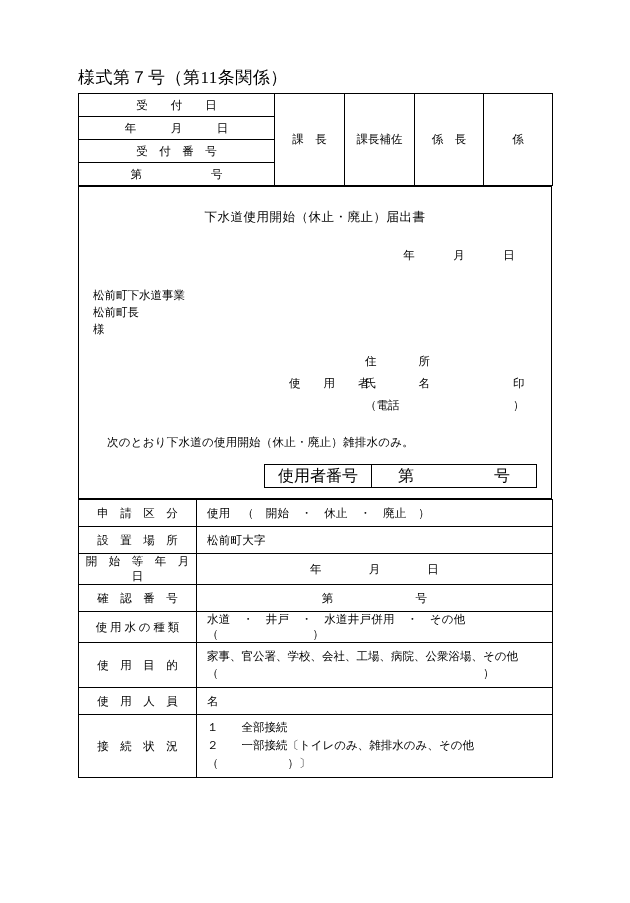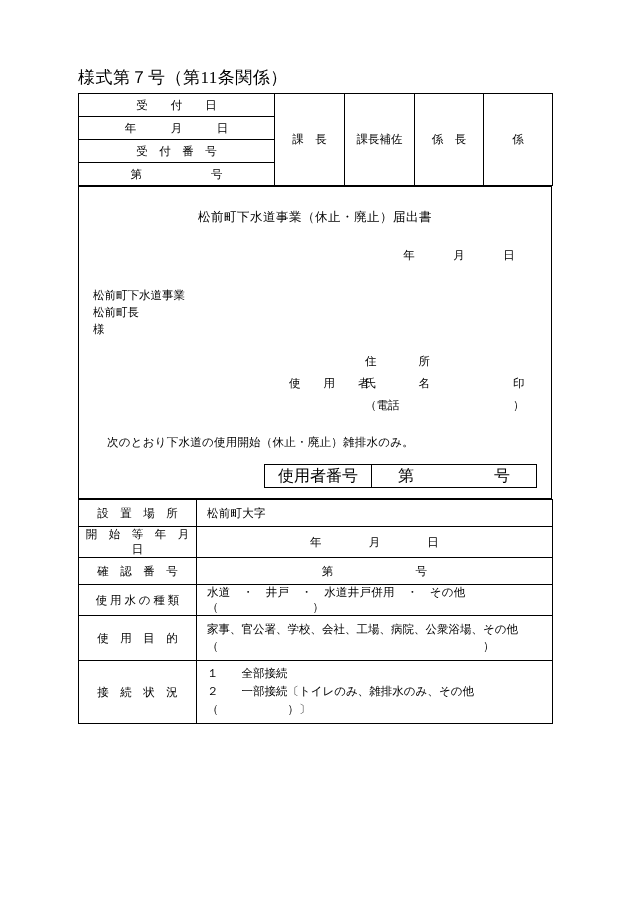--- a/index.html
+++ b/index.html
@@ -197,21 +197,21 @@
           <td class="hdrcell h22">第　　　　　　号</td>
         </tr>
       </tbody>
     </table>
 
     <table class="grid">
       <tbody>
         <tr>
           <td class="bodycell">
 
-            <div class="title">松前町下水道事業（休止・廃止）届出書</div>
+            <div class="title">下水道使用開始（休止・廃止）届出書</div>
 
             <div class="datum">
               <span>年</span>
               <span class="gap-md"></span>
               <span>月</span>
               <span class="gap-md"></span>
               <span>日</span>
             </div>
 
             <div class="addressee">
@@ -253,20 +253,24 @@
       </tbody>
     </table>
 
     <table class="grid">
       <colgroup>
         <col style="width:118px">
         <col style="width:356px">
       </colgroup>
       <tbody>
         <tr>
+          <td class="label h26">申　請　区　分</td>
+          <td class="val h26">使用　（　開始　・　休止　・　廃止　）</td>
+        </tr>
+        <tr>
           <td class="label h26">設　置　場　所</td>
           <td class="val h26">松前町大字</td>
         </tr>
         <tr>
           <td class="label h26">開　始　等　年　月　日</td>
           <td class="val-c h26">年　　　　月　　　　日</td>
         </tr>
         <tr>
           <td class="label h26">確　認　番　号</td>
           <td class="val-c h26">第　　　　　　　号</td>
@@ -276,20 +280,24 @@
           <td class="val h26">水道　・　井戸　・　水道井戸併用　・　その他（　　　　　　　　）</td>
         </tr>
         <tr>
           <td class="label h36">使　用　目　的</td>
           <td class="val2 h36">
             <div>家事、官公署、学校、会社、工場、病院、公衆浴場、その他</div>
             <div>（　　　　　　　　　　　　　　　　　　　　　　　）</div>
           </td>
         </tr>
         <tr>
+          <td class="label h26">使　用　人　員</td>
+          <td class="val h26">名</td>
+        </tr>
+        <tr>
           <td class="label h36" style="height:52px">接　続　状　況</td>
           <td class="val2" style="height:52px">
             <div>１　　全部接続</div>
             <div>２　　一部接続〔トイレのみ、雑排水のみ、その他（　　　　　　）〕</div>
           </td>
         </tr>
       </tbody>
     </table>
 
   </div>

